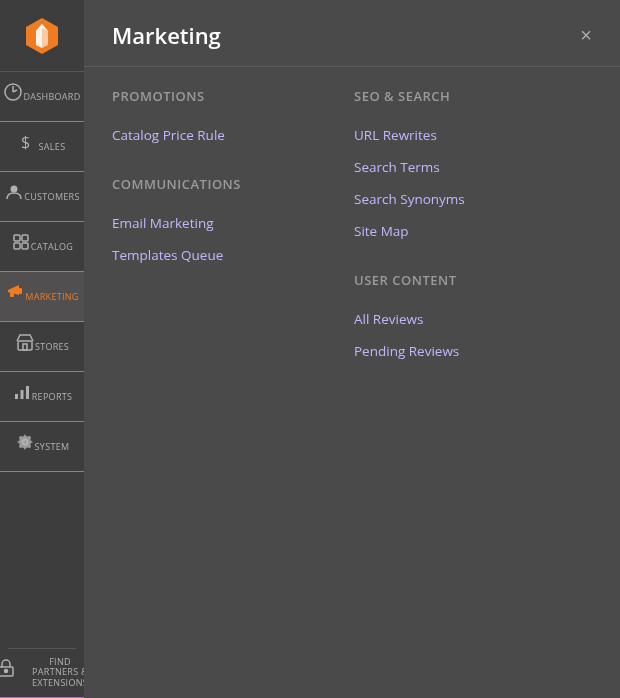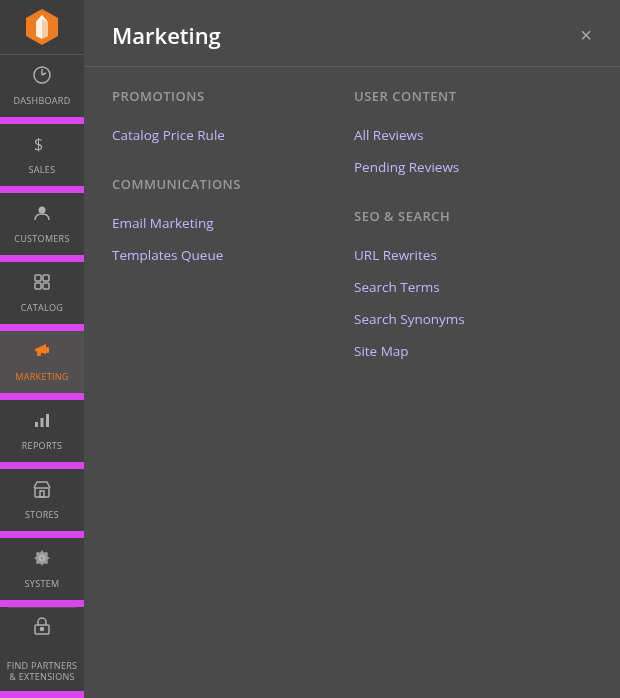--- a/index.html
+++ b/index.html
@@ -34,30 +34,29 @@
 
     .magento-logo {
       width: 40px;
       height: 40px;
     }
 
     .sidebar-item {
       width: 84px;
       padding: 10px 4px;
       display: flex;
-      flex-direction: column;
       align-items: center;
       justify-content: center;
       cursor: pointer;
       color: #b0b0b0;
       font-size: 10px;
       text-transform: uppercase;
       letter-spacing: 0.3px;
       text-align: center;
-      border-bottom: 7px solid #d946ef;
+      border-bottom: 1px solid #d946ef;
     }
 
     .sidebar-item.active {
       background: #514f4f;
       color: #f07c22;
     }
 
     .sidebar-item .icon {
       font-size: 18px;
       margin-bottom: 4px;
@@ -212,38 +211,38 @@
         <rect x="14" y="6" width="3" height="6" rx="1" fill="#f07c22"></rect>
         <rect x="5" y="10" width="4" height="5" rx="1" fill="#f07c22"></rect>
       </svg>
     </span>
     <span class="sidebar-item-label" style="color:#f07c22">MARKETING</span>
   </div>
 
 
   <div class="sidebar-item">
     <span class="icon">
-      <svg width="20" height="20" viewBox="0 0 20 20" fill="currentColor">
-        <rect x="3" y="12" width="3" height="5"></rect>
-        <rect x="8.5" y="8" width="3" height="9"></rect>
-        <rect x="14" y="4" width="3" height="13"></rect>
-      </svg>
-    </span>
-    <span class="sidebar-item-label">REPORTS</span>
-  </div>
-
-  <div class="sidebar-item">
-    <span class="icon">
       <svg width="20" height="20" viewBox="0 0 20 20" fill="none" stroke="currentColor" stroke-width="1.5">
         <rect x="3" y="9" width="14" height="9" rx="1"></rect>
         <path d="M2 9 L5 3 L15 3 L18 9"></path>
         <rect x="8" y="12" width="4" height="6"></rect>
       </svg>
     </span>
     <span class="sidebar-item-label">STORES</span>
+  </div>
+
+  <div class="sidebar-item">
+    <span class="icon">
+      <svg width="20" height="20" viewBox="0 0 20 20" fill="currentColor">
+        <rect x="3" y="12" width="3" height="5"></rect>
+        <rect x="8.5" y="8" width="3" height="9"></rect>
+        <rect x="14" y="4" width="3" height="13"></rect>
+      </svg>
+    </span>
+    <span class="sidebar-item-label">REPORTS</span>
   </div>
 
   <div class="sidebar-item">
     <span class="icon">
       <svg width="20" height="20" viewBox="0 0 20 20" fill="currentColor">
         <path d="M10 6.5a3.5 3.5 0 1 0 0 7 3.5 3.5 0 0 0 0-7zm0 2a1.5 1.5 0 1 1 0 3 1.5 1.5 0 0 1 0-3z"></path>
         <path d="M10 2l1.2 2.1a6 6 0 0 1 1.3.5L14.8 4 16 5.2l-.6 2.3a6 6 0 0 1 .5 1.3L18 10l-2.1 1.2a6 6 0 0 1-.5 1.3l.6 2.3-1.2 1.2-2.3-.6a6 6 0 0 1-1.3.5L10 18l-1.2-2.1a6 6 0 0 1-1.3-.5L5.2 16 4 14.8l.6-2.3a6 6 0 0 1-.5-1.3L2 10l2.1-1.2a6 6 0 0 1 .5-1.3L4 5.2 5.2 4l2.3.6a6 6 0 0 1 1.3-.5L10 2z" fill-rule="evenodd" opacity="0.8"></path>
       </svg>
     </span>
     <span class="sidebar-item-label">SYSTEM</span>
@@ -280,27 +279,27 @@
 
       <div class="section-group">
         <div class="section-heading">Communications</div>
         <a class="menu-item">Email Marketing</a>
         <a class="menu-item">Templates Queue</a>
       </div>
     </div>
 
     <div class="column">
       <div class="section-group">
-        <div class="section-heading">User Content</div>
-        <a class="menu-item">All Reviews</a>
-        <a class="menu-item">Pending Reviews</a>
-      </div>
-
-      <div class="section-group">
         <div class="section-heading">SEO &amp; Search</div>
         <a class="menu-item">URL Rewrites</a>
         <a class="menu-item">Search Terms</a>
         <a class="menu-item">Search Synonyms</a>
         <a class="menu-item">Site Map</a>
       </div>
+
+      <div class="section-group">
+        <div class="section-heading">User Content</div>
+        <a class="menu-item">All Reviews</a>
+        <a class="menu-item">Pending Reviews</a>
+      </div>
     </div>
   </div>
 </div>
 
 </body></html>

